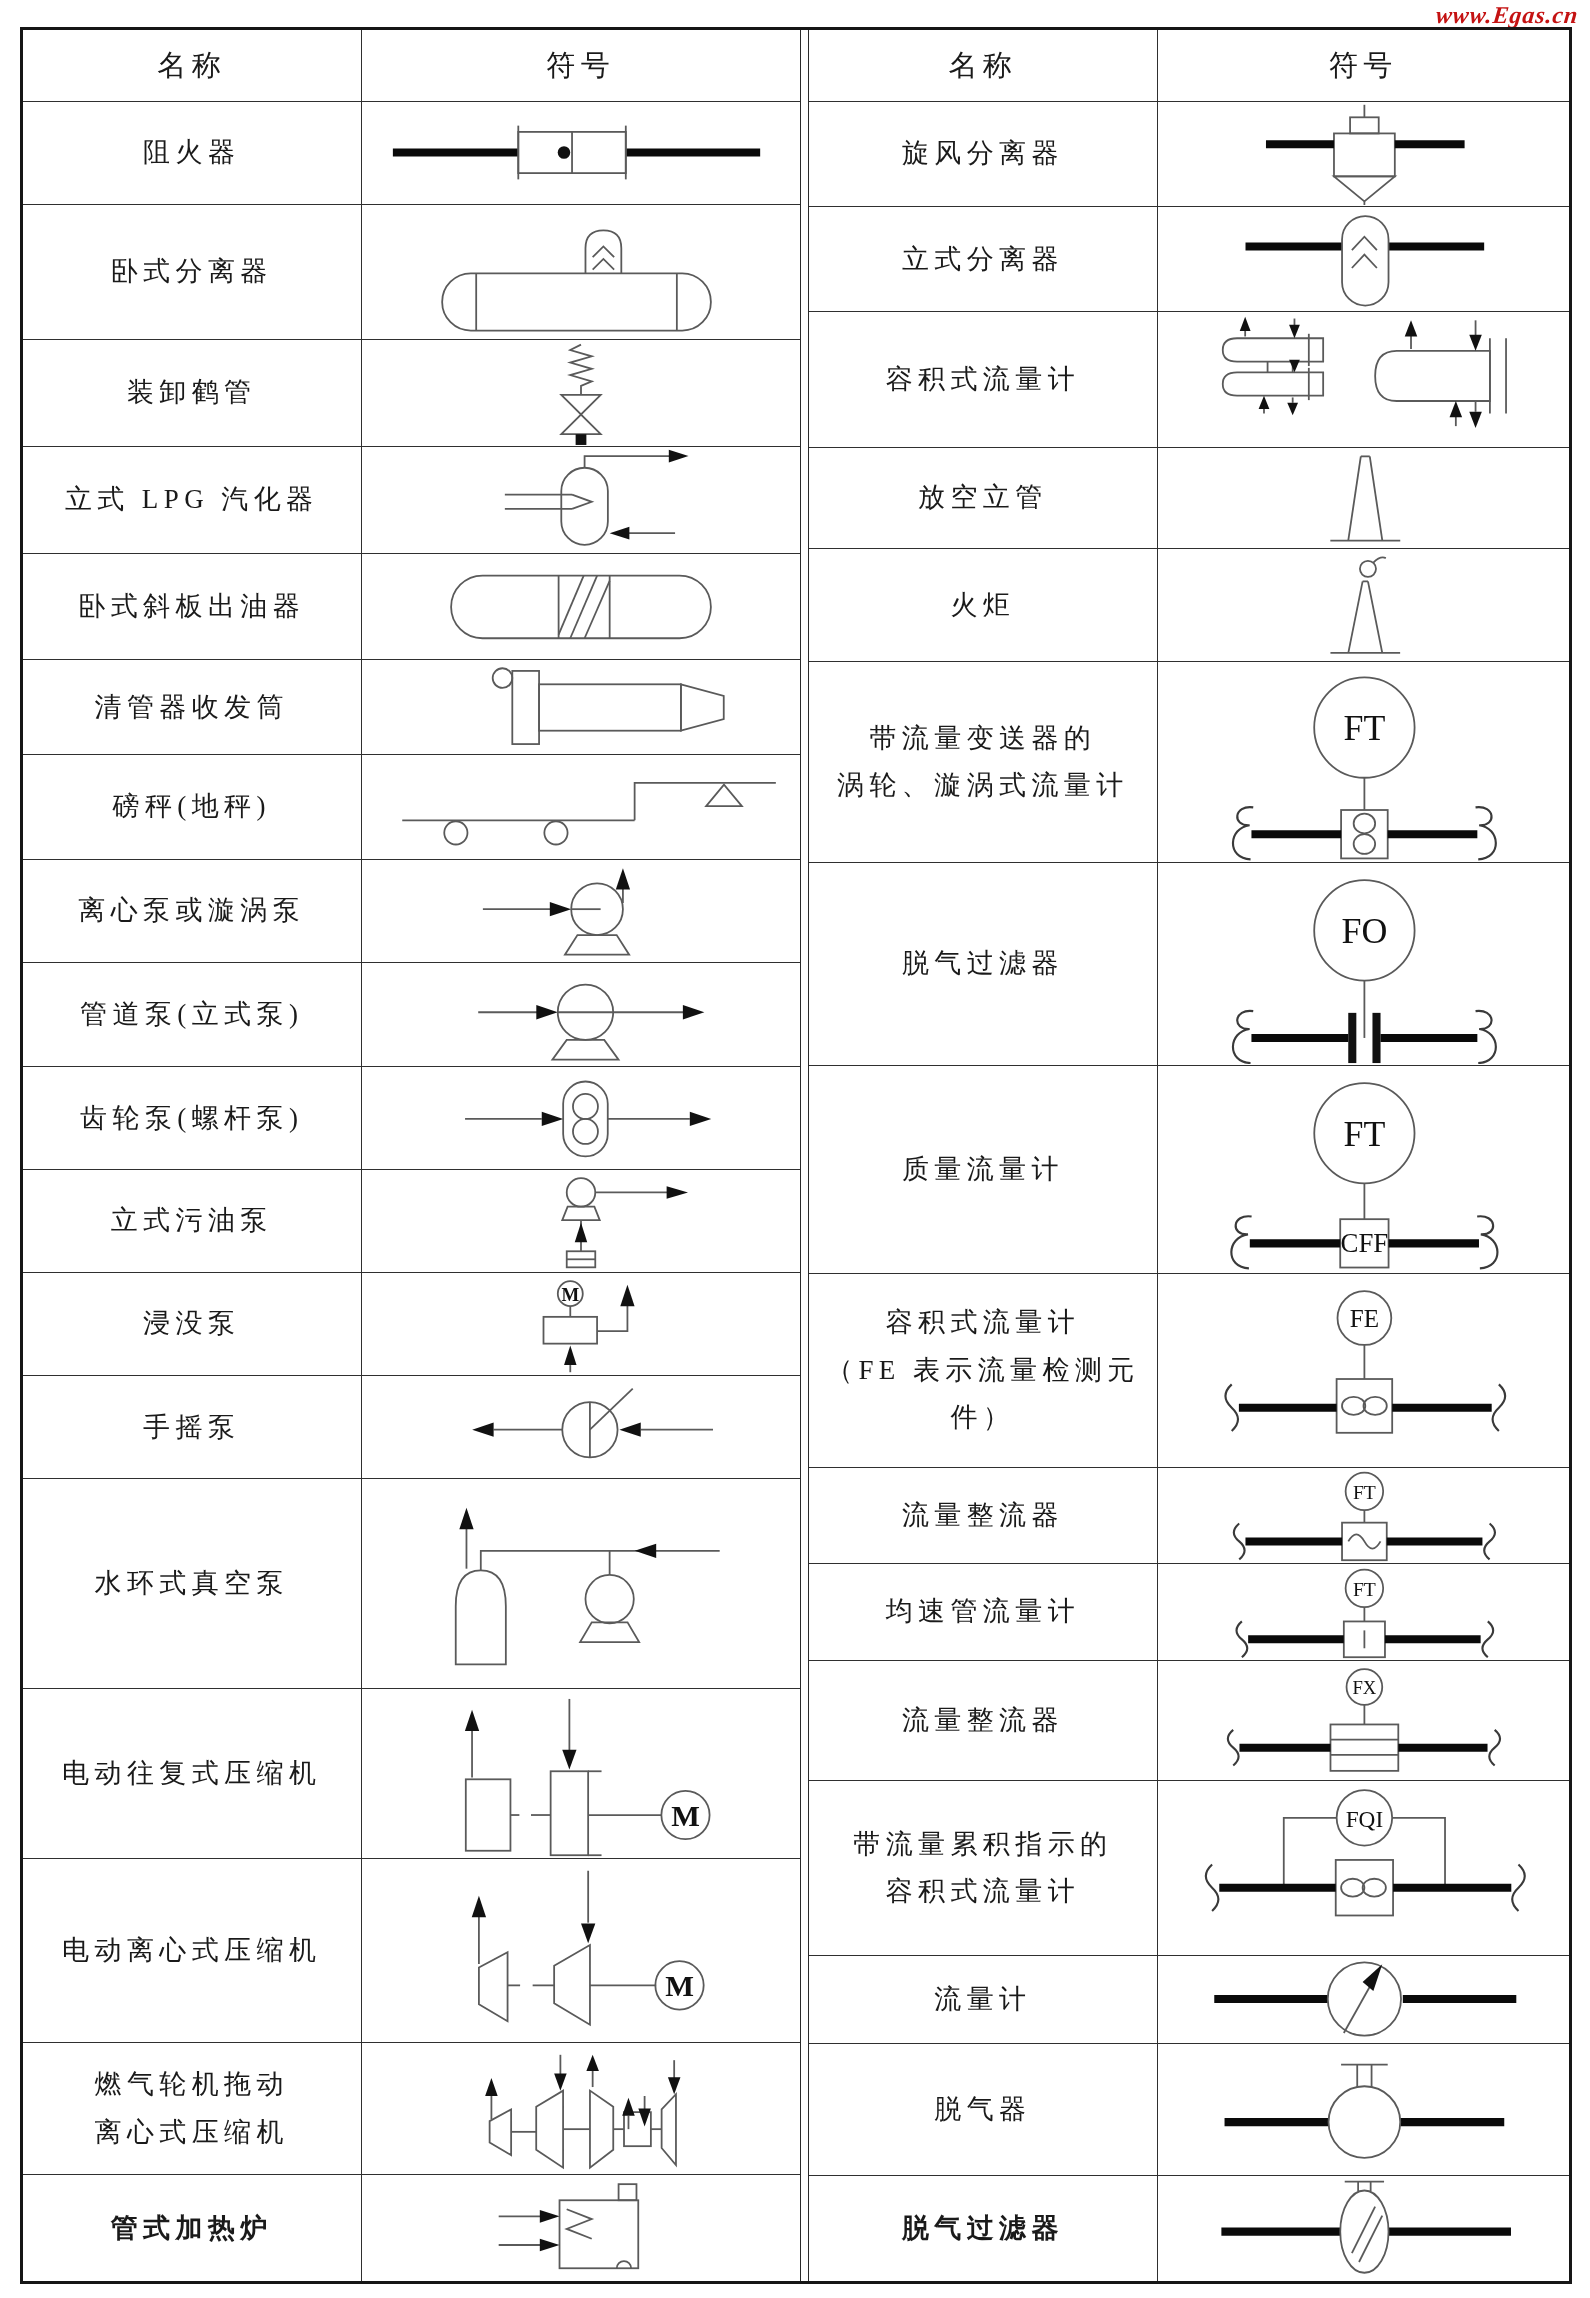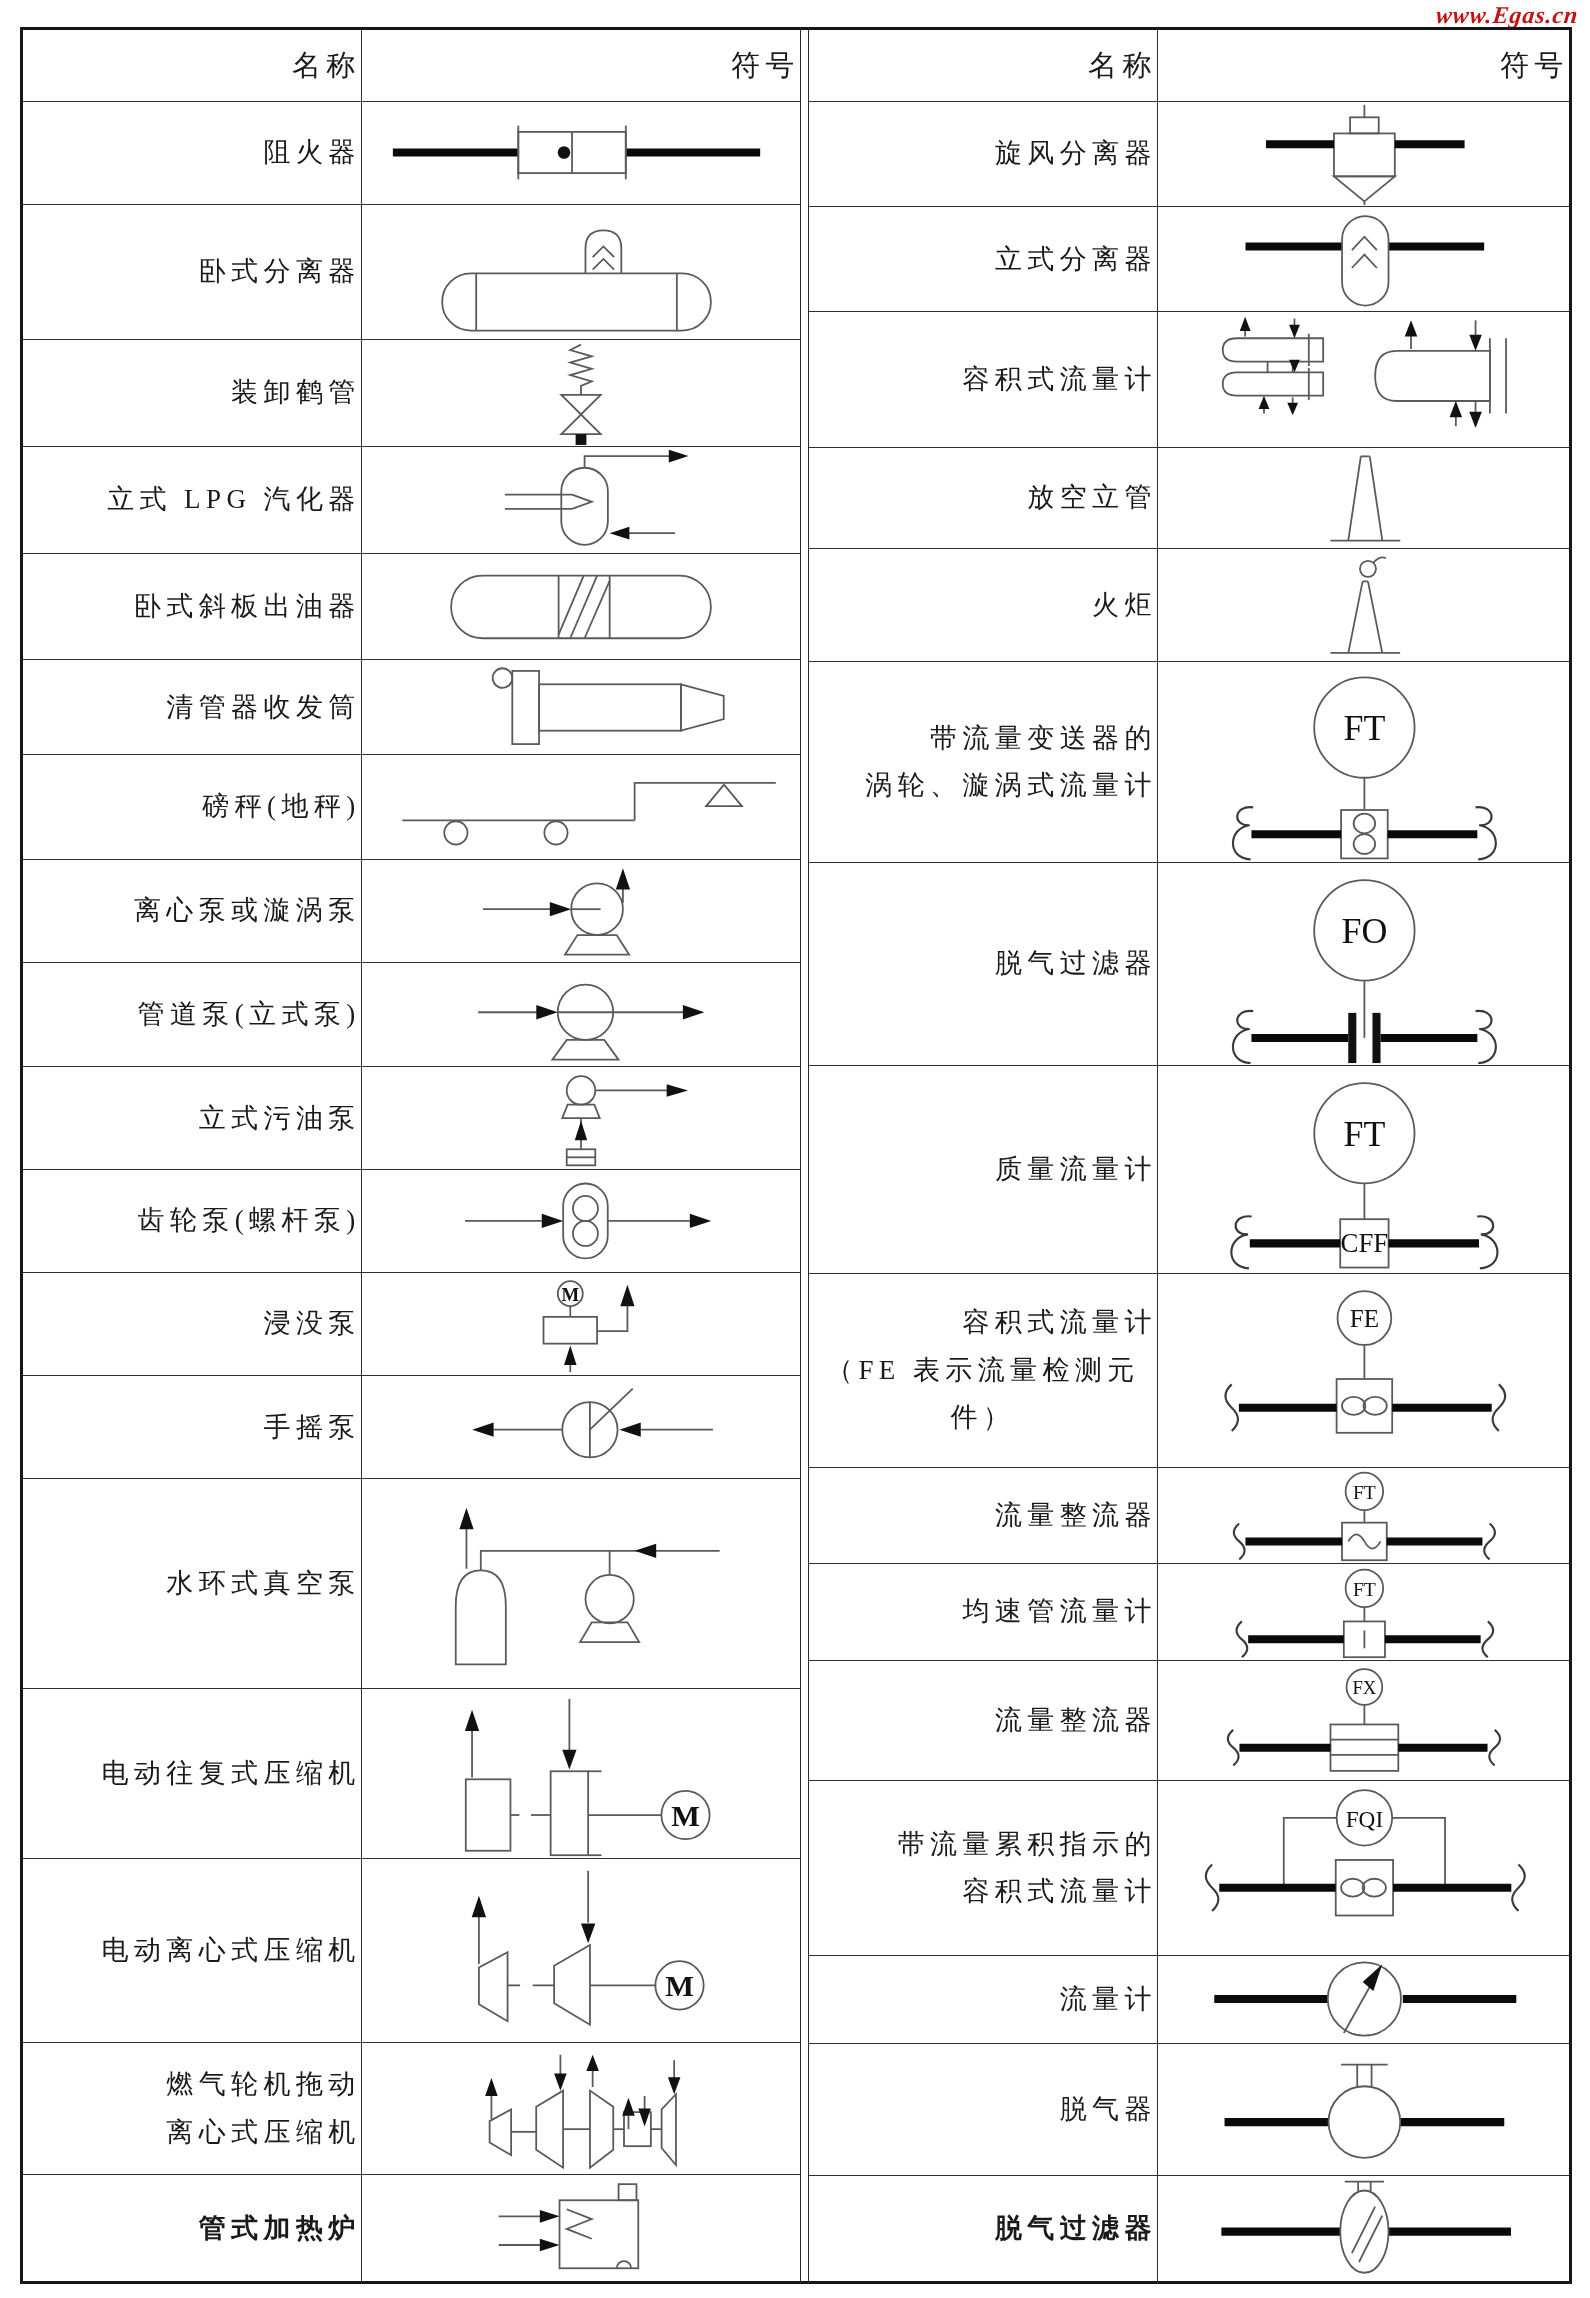--- a/index.html
+++ b/index.html
@@ -6,21 +6,21 @@
   #page{position:relative;width:1591px;height:2298px;background:#fff;overflow:hidden;
         font-family:"Liberation Serif","DejaVu Serif",serif;color:#1a1a1a;}
   #tbl{position:absolute;left:19.7px;top:27px;width:1552px;height:2257px;
        border:3.6px solid #161616;box-sizing:border-box;display:flex;}
   .half{height:100%;display:flex;flex-direction:column;box-sizing:border-box;}
   #lhalf{width:778px;border-right:1.8px solid #2a2a2a;}
   #gap{width:7.2px;}
   #rhalf{flex:1;border-left:1.8px solid #2a2a2a;}
   .row{display:flex;border-bottom:1.8px solid #2f2f2f;box-sizing:border-box;width:100%;}
   .row:last-child{border-bottom:none;font-weight:bold;}
-  .name{display:flex;flex-direction:column;align-items:flex-end;justify-content:center;
+  .name{display:flex;flex-direction:column;align-items:center;justify-content:center;
         box-sizing:border-box;border-right:1.8px solid #2f2f2f;
         font-size:27px;letter-spacing:5.4px;line-height:1.75;text-align:center;}
   #lhalf .name{width:339px;}
   #rhalf .name{width:349px;}
   .sym{flex:1;display:flex;align-items:center;justify-content:center;overflow:hidden;}
   .hdr{font-size:29px;}
   svg{display:block;}
   .ln{stroke:#5a5a5a;stroke-width:2;fill:none;}
   .lk{stroke:#3a3a3a;stroke-width:2.4;fill:none;}
   .p{stroke:#0a0a0a;stroke-width:9;fill:none;}
@@ -186,49 +186,49 @@
             <circle class="ln" cx="245" cy="54" r="31"></circle>
               <line class="ln" x1="214" y1="54" x2="356" y2="54"></line>
             <polygon class="f" points="378,54 354,46 354,62"></polygon>
             <polygon class="ln" points="224,85 266,85 282,107 208,107"></polygon>
           </svg>
         </div>
       </div>
 
       <div class="row" style="height:103px">
         <div class="name">
+            <div>齿轮泵(螺杆泵)</div>
+          </div>
+        <div class="sym">
+          <svg width="430" height="99" viewBox="0 0 480 111">
+            <rect class="ln" x="220" y="14" width="50" height="84" rx="25"></rect>
+            <circle class="ln" cx="245" cy="42" r="14"></circle>
+              <circle class="ln" cx="245" cy="70" r="14"></circle>
+            <line class="ln" x1="110" y1="56" x2="196" y2="56"></line>
+              <polygon class="f" points="220,56 196,48 196,64"></polygon>
+            <line class="ln" x1="270" y1="56" x2="362" y2="56"></line>
+              <polygon class="f" points="386,56 362,48 362,64"></polygon>
+          </svg>
+        </div>
+      </div>
+
+      <div class="row" style="height:103px">
+        <div class="name">
             <div>立式污油泵</div>
           </div>
         <div class="sym">
           <svg width="430" height="99" viewBox="0 0 480 111">
             <circle class="ln" cx="240" cy="24" r="16"></circle>
             <line class="ln" x1="256" y1="24" x2="340" y2="24"></line>
               <polygon class="f" points="360,24 336,17 336,31"></polygon>
             <polygon class="ln" points="225,40 255,40 261,55 219,55"></polygon>
             <line class="ln" x1="240" y1="55" x2="240" y2="90"></line>
               <polygon class="f" points="240,58 233,80 247,80"></polygon>
             <rect class="ln" x="224" y="90" width="32" height="18"></rect>
               <line class="ln" x1="224" y1="99" x2="256" y2="99"></line>
-          </svg>
-        </div>
-      </div>
-
-      <div class="row" style="height:103px">
-        <div class="name">
-            <div>齿轮泵(螺杆泵)</div>
-          </div>
-        <div class="sym">
-          <svg width="430" height="99" viewBox="0 0 480 111">
-            <rect class="ln" x="220" y="14" width="50" height="84" rx="25"></rect>
-            <circle class="ln" cx="245" cy="42" r="14"></circle>
-              <circle class="ln" cx="245" cy="70" r="14"></circle>
-            <line class="ln" x1="110" y1="56" x2="196" y2="56"></line>
-              <polygon class="f" points="220,56 196,48 196,64"></polygon>
-            <line class="ln" x1="270" y1="56" x2="362" y2="56"></line>
-              <polygon class="f" points="386,56 362,48 362,64"></polygon>
           </svg>
         </div>
       </div>
 
       <div class="row" style="height:104px">
         <div class="name">
             <div>浸没泵</div>
           </div>
         <div class="sym">
           <svg width="430" height="100" viewBox="0 0 480 112">

